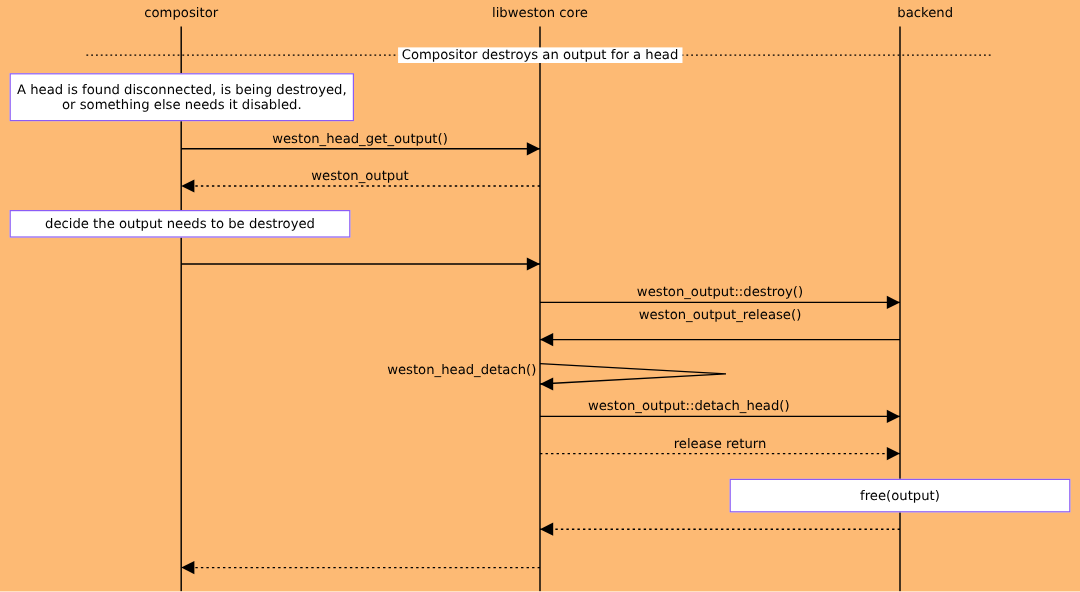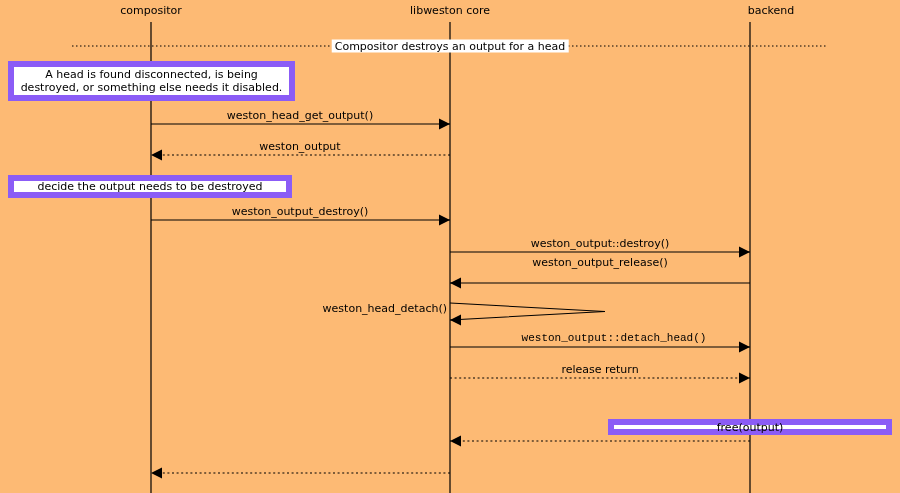--- a/index.html
+++ b/index.html
@@ -48,21 +48,21 @@
     font-size: 11px;
     color: #000000;
     background: #ffffff;
     padding: 0 3px;
     white-space: nowrap;
     line-height: 13px;
   }
   .note-box {
     position: absolute;
     box-sizing: border-box;
-    border: 6px solid #8b5cf6;
+    border: 1px solid #8b5cf6;
     background: #ffffff;
     display: flex;
     align-items: center;
     justify-content: center;
     text-align: center;
     font-size: 11px;
     color: #000000;
     line-height: 13px;
     padding: 1px 4px;
   }
@@ -100,24 +100,23 @@
     </svg>
 
   <div class="actor-label" style="left:151px; top:4px;">compositor</div>
   <div class="actor-label" style="left:450px; top:4px;">libweston core</div>
   <div class="actor-label" style="left:750px; top:4px;padding-left:42px;">backend</div>
 
   <div class="divider-label" style="left:450px; top:46px;">Compositor destroys an output for a head</div>
 
   <div class="note-box" style="left:8px; top:61px; width:287px; height:40px;">A head is found disconnected, is being destroyed, or something else needs it disabled.</div>
   <div class="note-box" style="left:8px; top:175px; width:284px; height:23px;text-align:right;">decide the output needs to be destroyed</div>
-  <div class="note-box" style="left:608px; top:399px; width:284px; height:16px;margin-top:20px;">free(output)</div>
+  <div class="note-box" style="left:608px; top:399px; width:284px; height:28px;">free(output)</div>
 
   <div class="msg-label" style="left:300px; top:122px;">weston_head_get_output()</div>
   <div class="msg-label" style="left:300px; top:153px;text-align:center;">weston_output</div>
-  <div class="msg-label" style="left:300px; top:218px;">weston_output_destroy()</div>
   <div class="msg-label" style="left:600px; top:250px;">weston_output::destroy()</div>
   <div class="msg-label" style="left:600px; top:269px;">weston_output_release()</div>
   <div class="msg-label left-of" style="left:447px; top:308px;">weston_head_detach()</div>
-  <div class="msg-label" style="left:614px; top:345px;font-family:Liberation Mono, monospace;">weston_output::detach_head()</div>
+  <div class="msg-label" style="left:574px; top:345px;">weston_output::detach_head()</div>
   <div class="msg-label" style="left:600px; top:376px;">release return</div>
 
 </div>
 
 </body></html>

